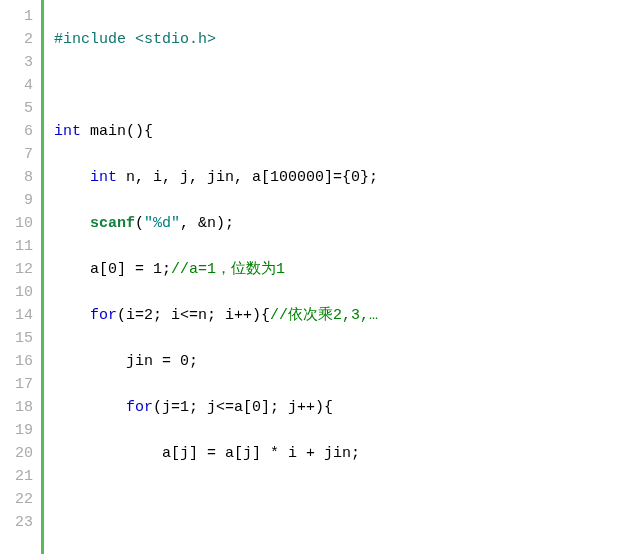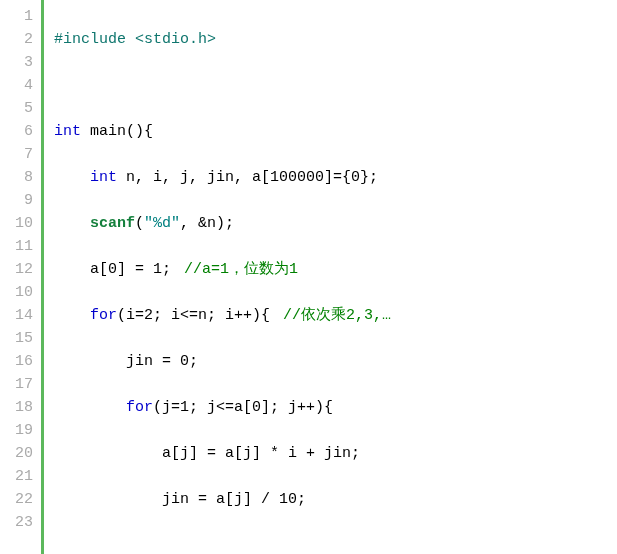--- a/index.html
+++ b/index.html
@@ -36,21 +36,21 @@
     padding: 5px 10px;
     line-height: 23px;
     white-space: pre;
     flex: 1;
   }
   .line { display: block; }
   .macro { color: #0f766e; }
   .kw { color: #0000cc; font-weight: normal; }
   .fn { color: #15803d; font-weight: bold; }
   .str { color: #008080; }
-  .cm { color: #008000; margin-left: 13px; }
+  .cm { color: #008000; }
 </style>
 </head>
 <body>
 
 <div class="code-container">
   <div class="gutter">
     <div>1</div>
     <div>2</div>
     <div>3</div>
     <div>4</div>
@@ -79,21 +79,21 @@
 <span class="line"><span class="macro">#include &lt;stdio.h&gt;</span></span>
 <span class="line"> </span>
 <span class="line"><span class="kw">int</span><span> main(){</span></span>
 <span class="line"><span>    </span><span class="kw">int</span><span> n, i, j, jin, a[100000]={0};</span></span>
 <span class="line"><span>    </span><span class="fn">scanf</span><span>(</span><span class="str">"%d"</span><span>, &amp;n);</span></span>
 <span class="line"><span>    </span><span>a[0] = 1;</span><span class="cm">//a=1，位数为1</span></span>
 <span class="line"><span>    </span><span class="kw">for</span><span>(i=2; i&lt;=n; i++){</span><span class="cm">//依次乘2,3,…</span></span>
 <span class="line"><span>        </span><span>jin = 0;</span></span>
 <span class="line"><span>        </span><span class="kw">for</span><span>(j=1; j&lt;=a[0]; j++){</span></span>
 <span class="line"><span>            </span><span>a[j] = a[j] * i + jin;</span></span>
-<span class="line"><span>            </span><span>jin = a[j] / 10;</span></span>
+<span class="line"><span>            </span></span>
 
 
 
 
 
 
 
 
 
 

